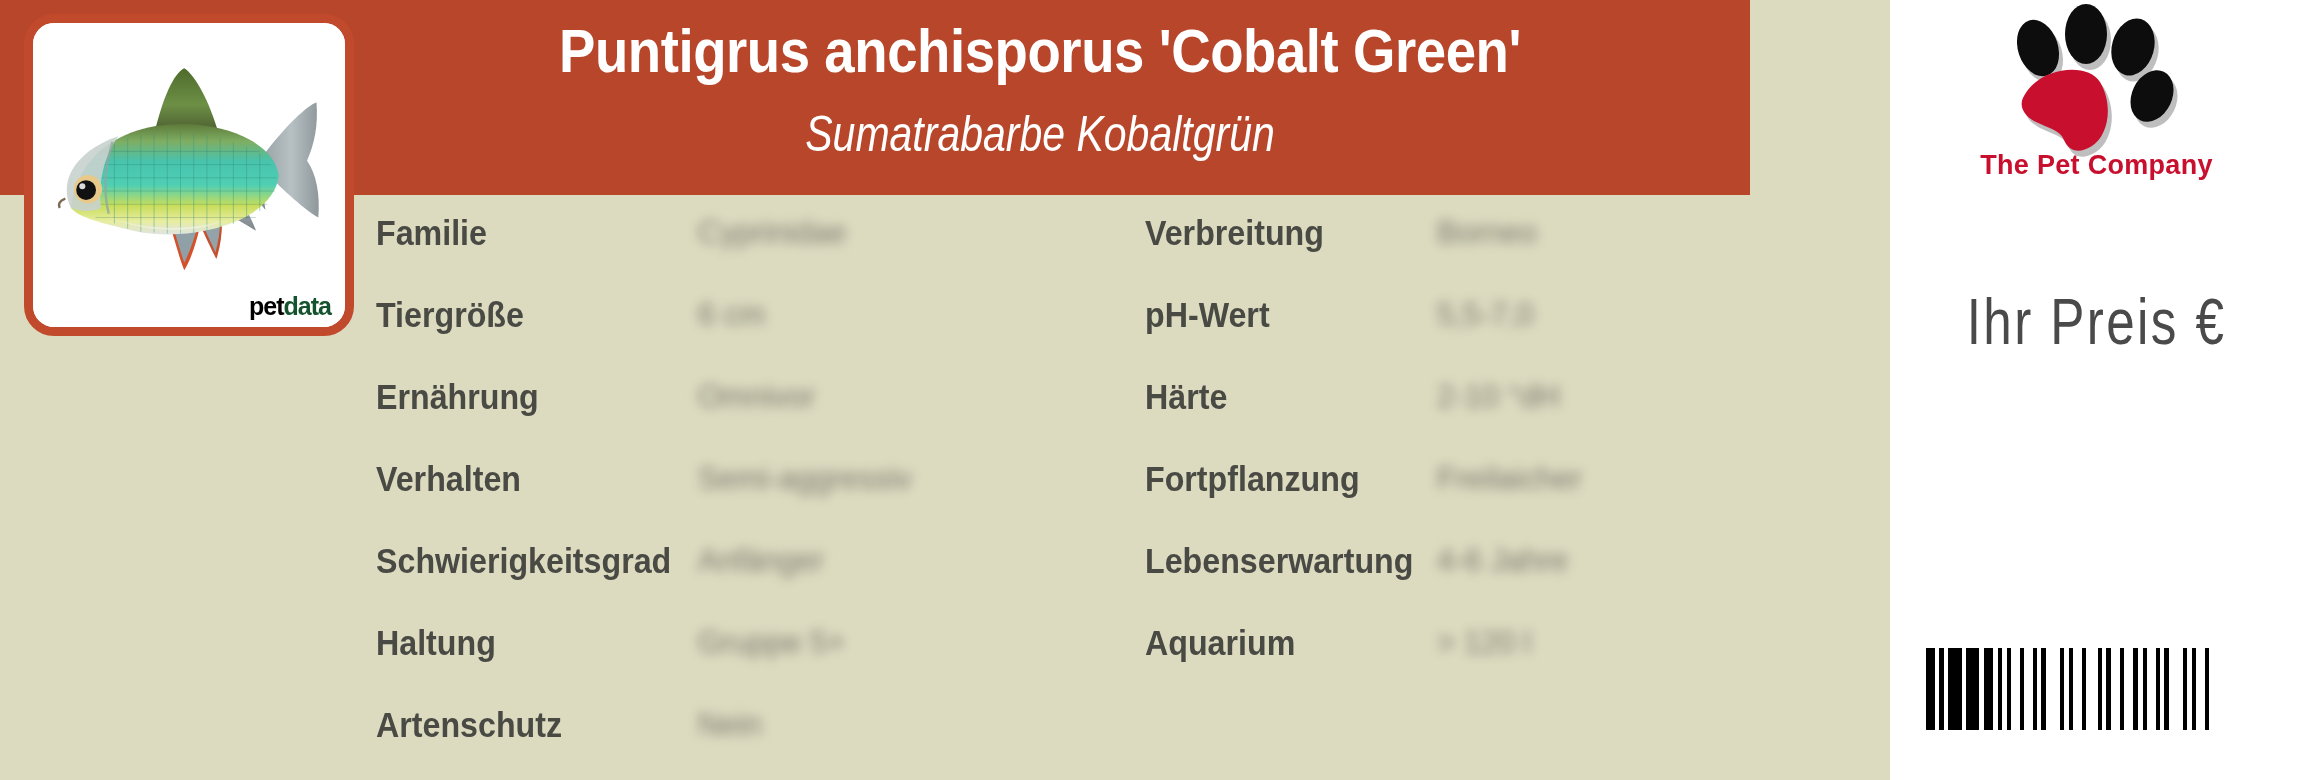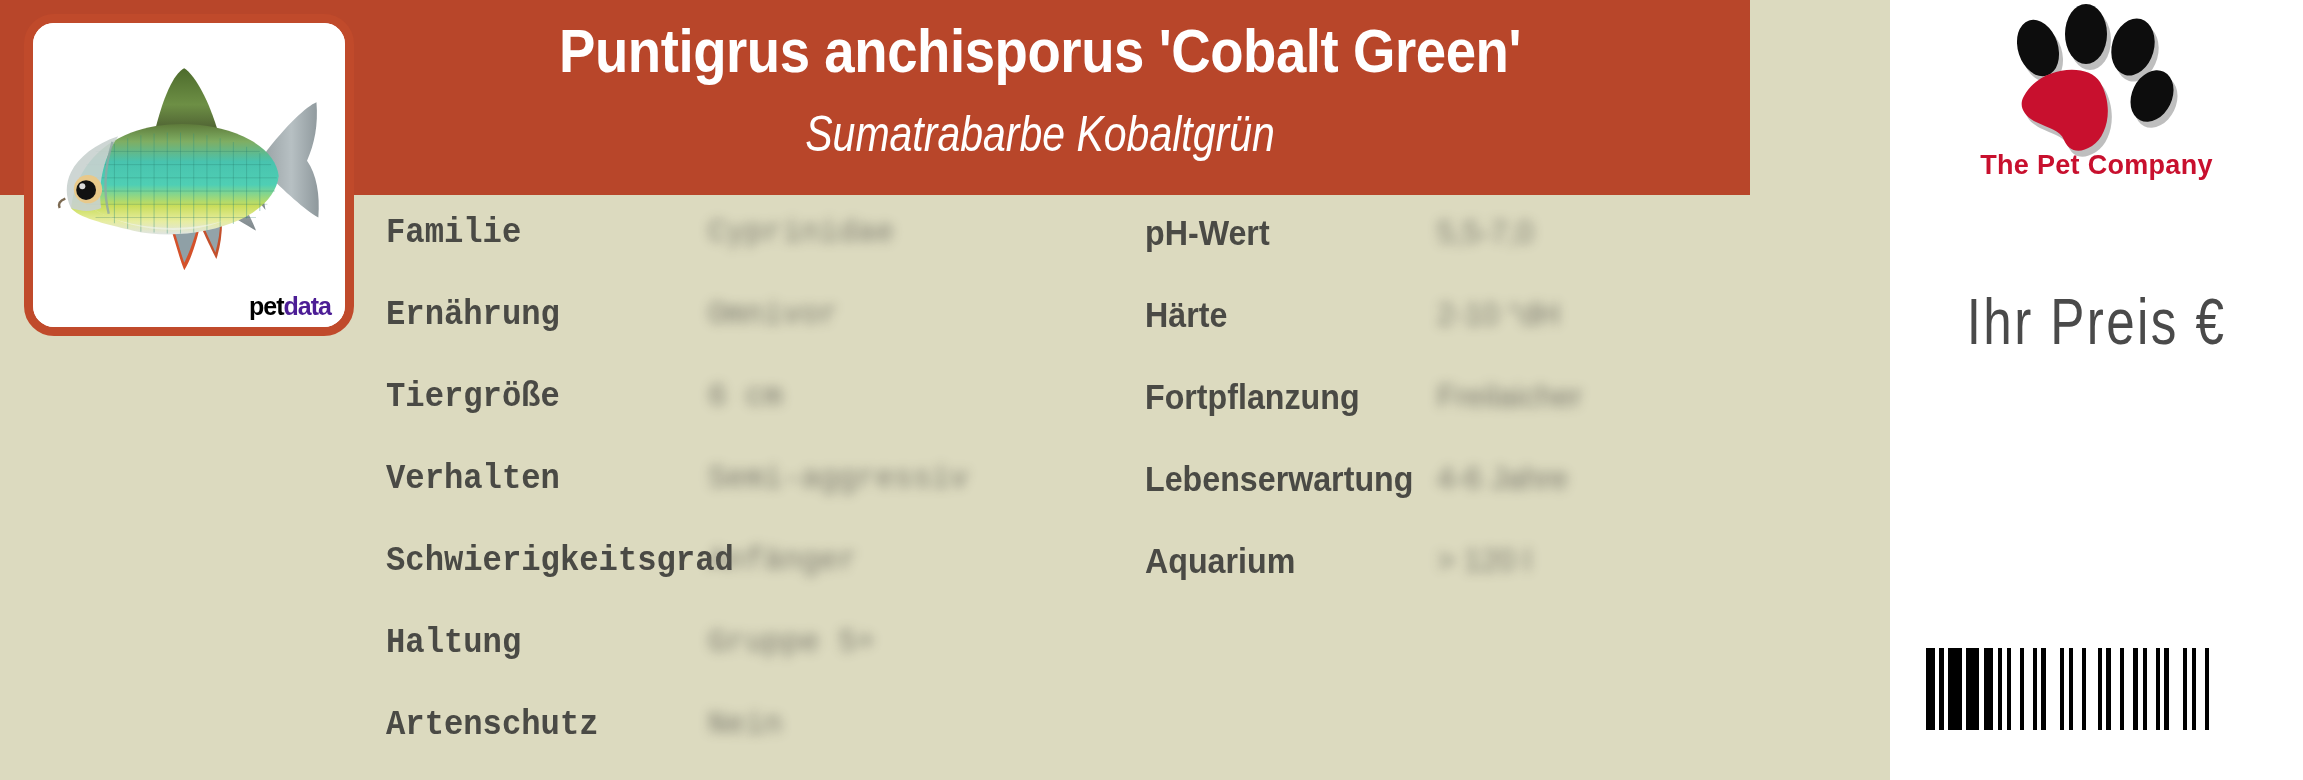--- a/index.html
+++ b/index.html
@@ -22,25 +22,25 @@
             white-space:nowrap;line-height:1.05;}
 
   
   #fishcard{position:absolute;left:24px;top:14px;width:330px;height:322px;
             background:#ffffff;border:9px solid #c04a2b;border-radius:30px;
             box-sizing:border-box;overflow:hidden;}
   #fishwrap{position:absolute;left:0;top:0;width:100%;height:100%;}
   #petdata{position:absolute;right:14px;bottom:8px;font-size:25px;
            font-weight:bold;letter-spacing:-1px;line-height:1;}
   #petdata .pd-pet{color:#000000;}
-  #petdata .pd-data{color:#4c1d95;}
+  #petdata .pd-data{color:#14532d;}
 
   
   .col{position:absolute;top:195px;}
-  #colL{left:386px;width:760px;font-family:Liberation Mono, monospace;}
+  #colL{left:376px;width:760px;}
   #colR{left:1145px;width:740px;}
   .row{position:relative;height:82px;}
   .lbl{position:absolute;left:0;top:18px;font-size:35px;font-weight:bold;
        color:#4a4a45;transform:scaleX(.92);transform-origin:left top;
        white-space:nowrap;}
   .val{position:absolute;top:20px;font-size:31px;color:#5b5b54;
        white-space:nowrap;filter:blur(6px);opacity:.75;}
   #colL .val{left:322px;}
   #colR .val{left:292px;}
 
@@ -155,46 +155,50 @@
         <span class="pd-pet">pet</span><span class="pd-data">data</span>
       </div>
     </div>
 
     <div class="col" id="colL">
         <div class="row">
           <div class="lbl">Familie</div>
           <div class="val">Cyprinidae</div>
         </div>
         <div class="row">
+          <div class="lbl">Tiergröße</div>
+          <div class="val">6 cm</div>
+        </div>
+        <div class="row">
           <div class="lbl">Ernährung</div>
           <div class="val">Omnivor</div>
         </div>
         <div class="row">
-          <div class="lbl">Tiergröße</div>
-          <div class="val">6 cm</div>
-        </div>
-        <div class="row">
           <div class="lbl">Verhalten</div>
           <div class="val">Semi-aggressiv</div>
         </div>
         <div class="row">
           <div class="lbl">Schwierigkeitsgrad</div>
           <div class="val">Anfänger</div>
         </div>
         <div class="row">
           <div class="lbl">Haltung</div>
           <div class="val">Gruppe 5+</div>
         </div>
         <div class="row">
           <div class="lbl">Artenschutz</div>
           <div class="val">Nein</div>
         </div>
       </div>
 
     <div class="col" id="colR">
+        <div class="row">
+          <div class="lbl">Verbreitung</div>
+          <div class="val">Borneo</div>
+        </div>
         <div class="row">
           <div class="lbl">pH-Wert</div>
           <div class="val">5,5-7,0</div>
         </div>
         <div class="row">
           <div class="lbl">Härte</div>
           <div class="val">2-10 °dH</div>
         </div>
         <div class="row">
           <div class="lbl">Fortpflanzung</div>

